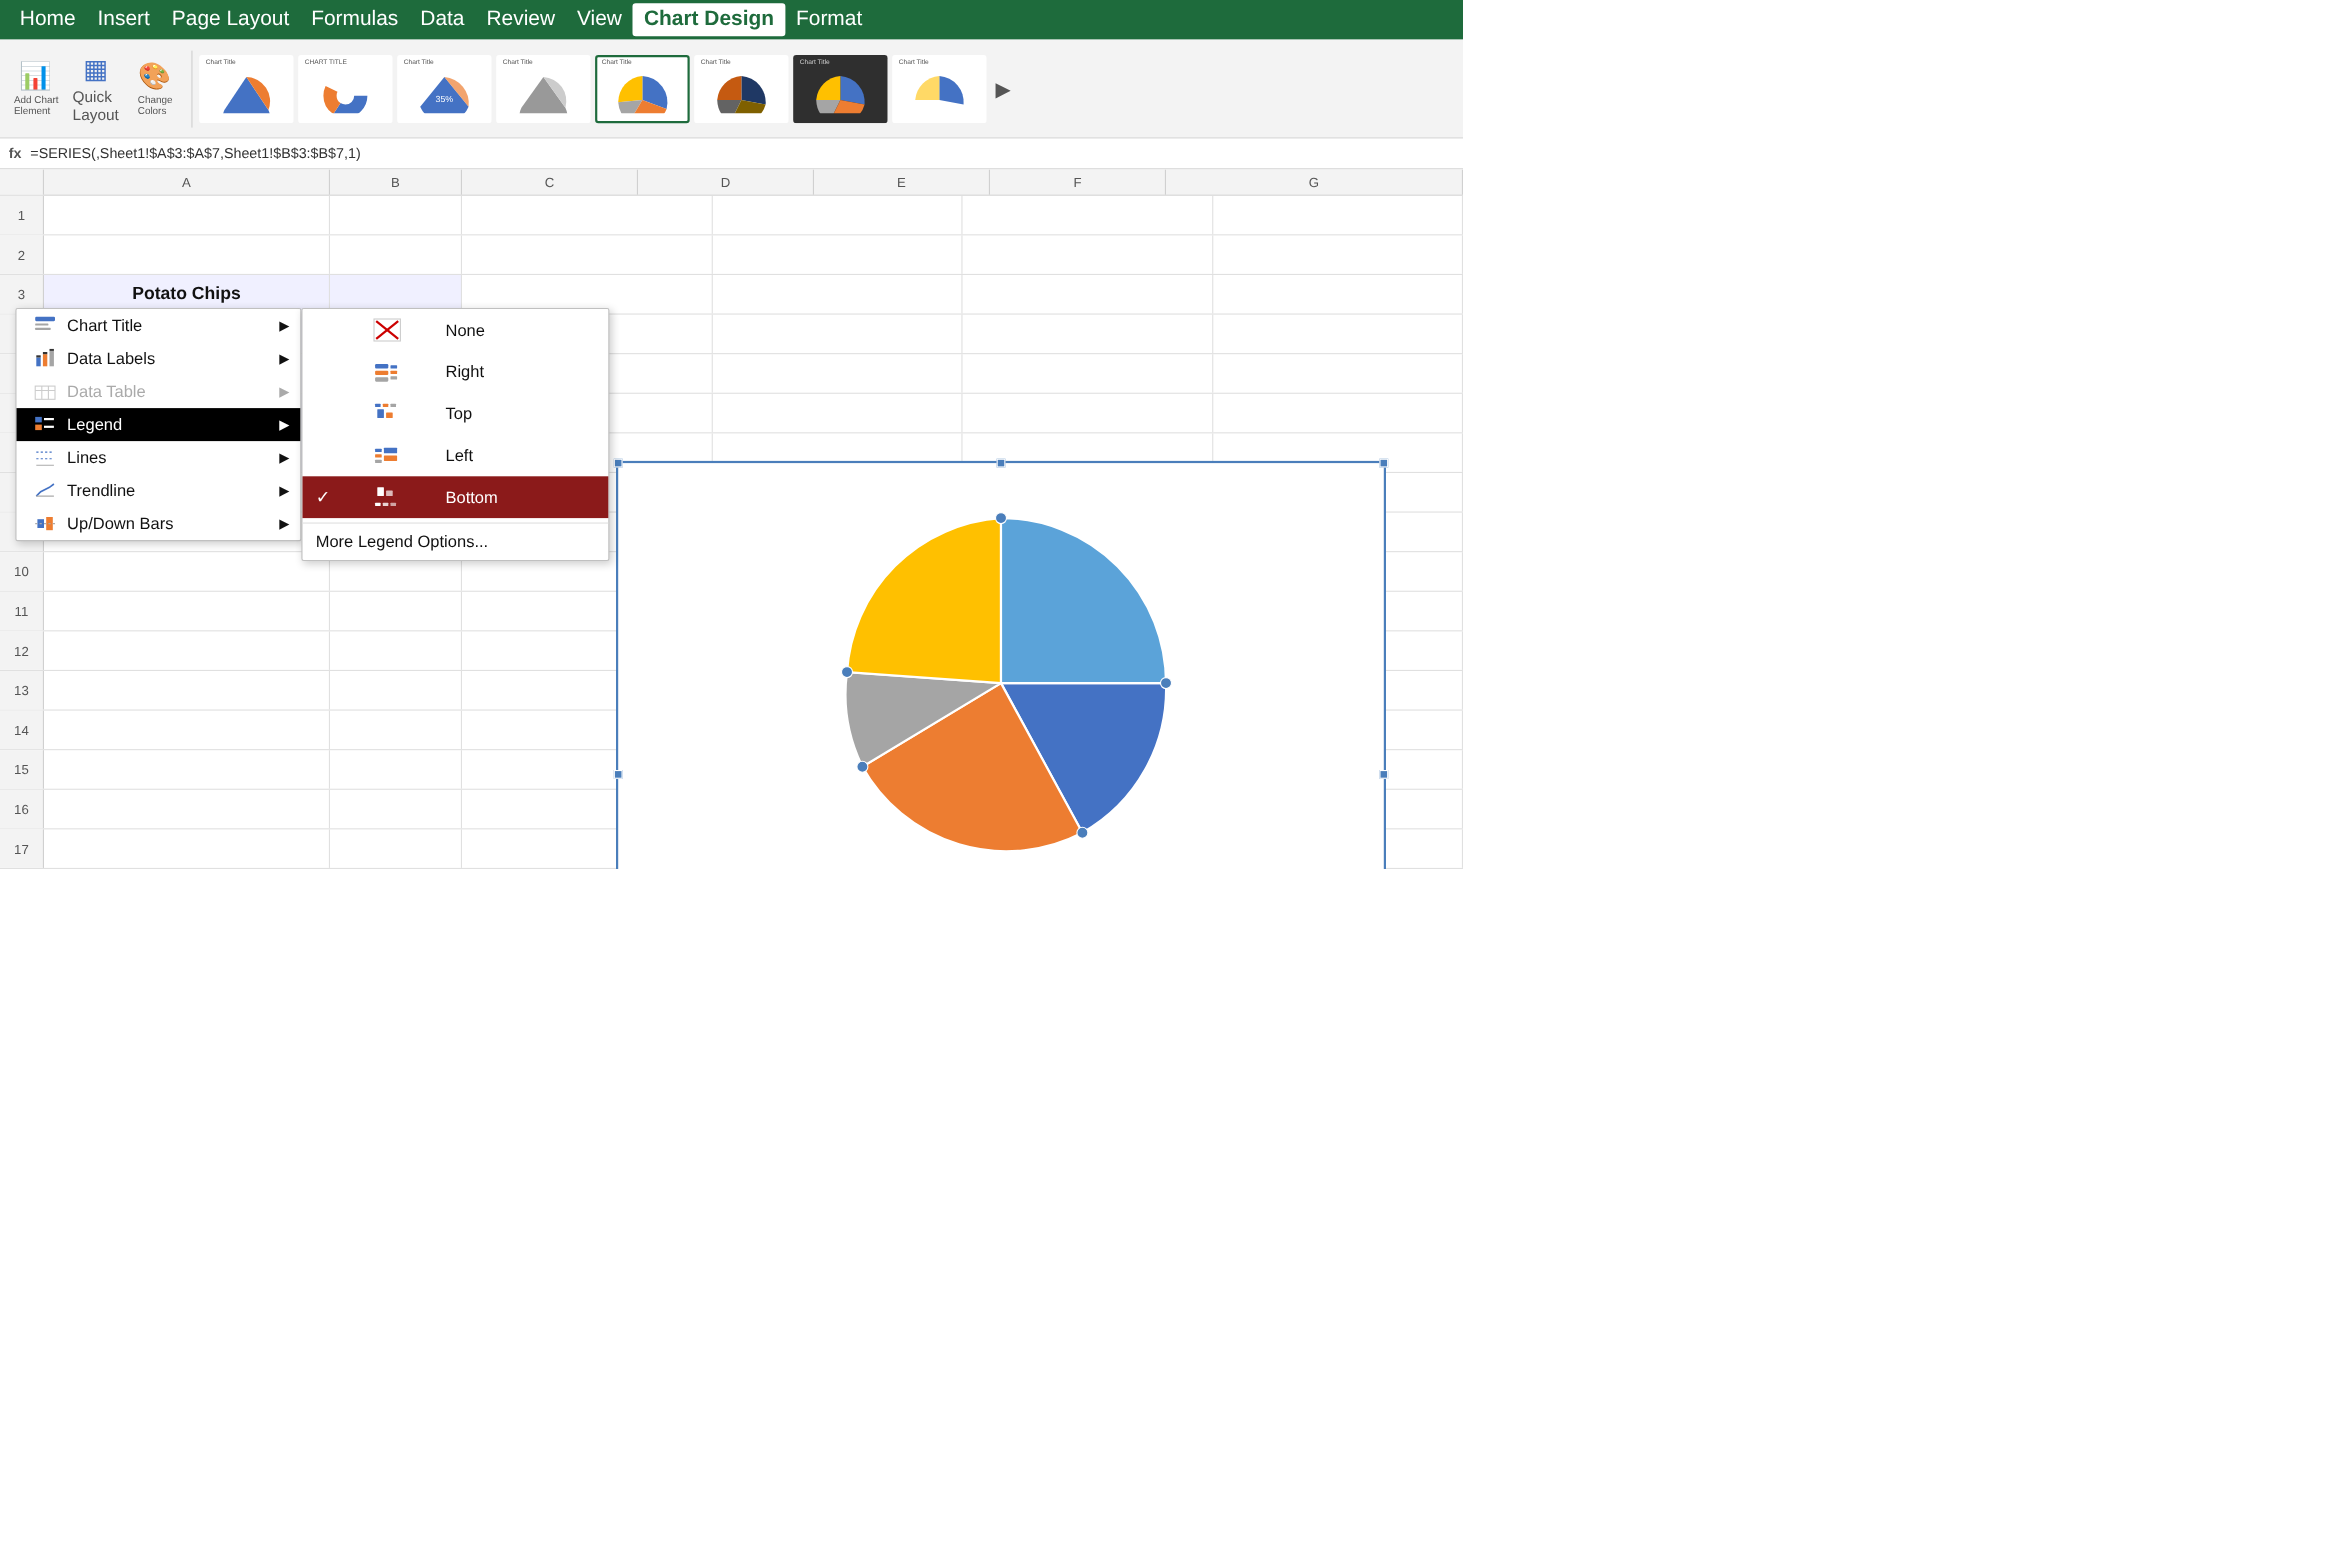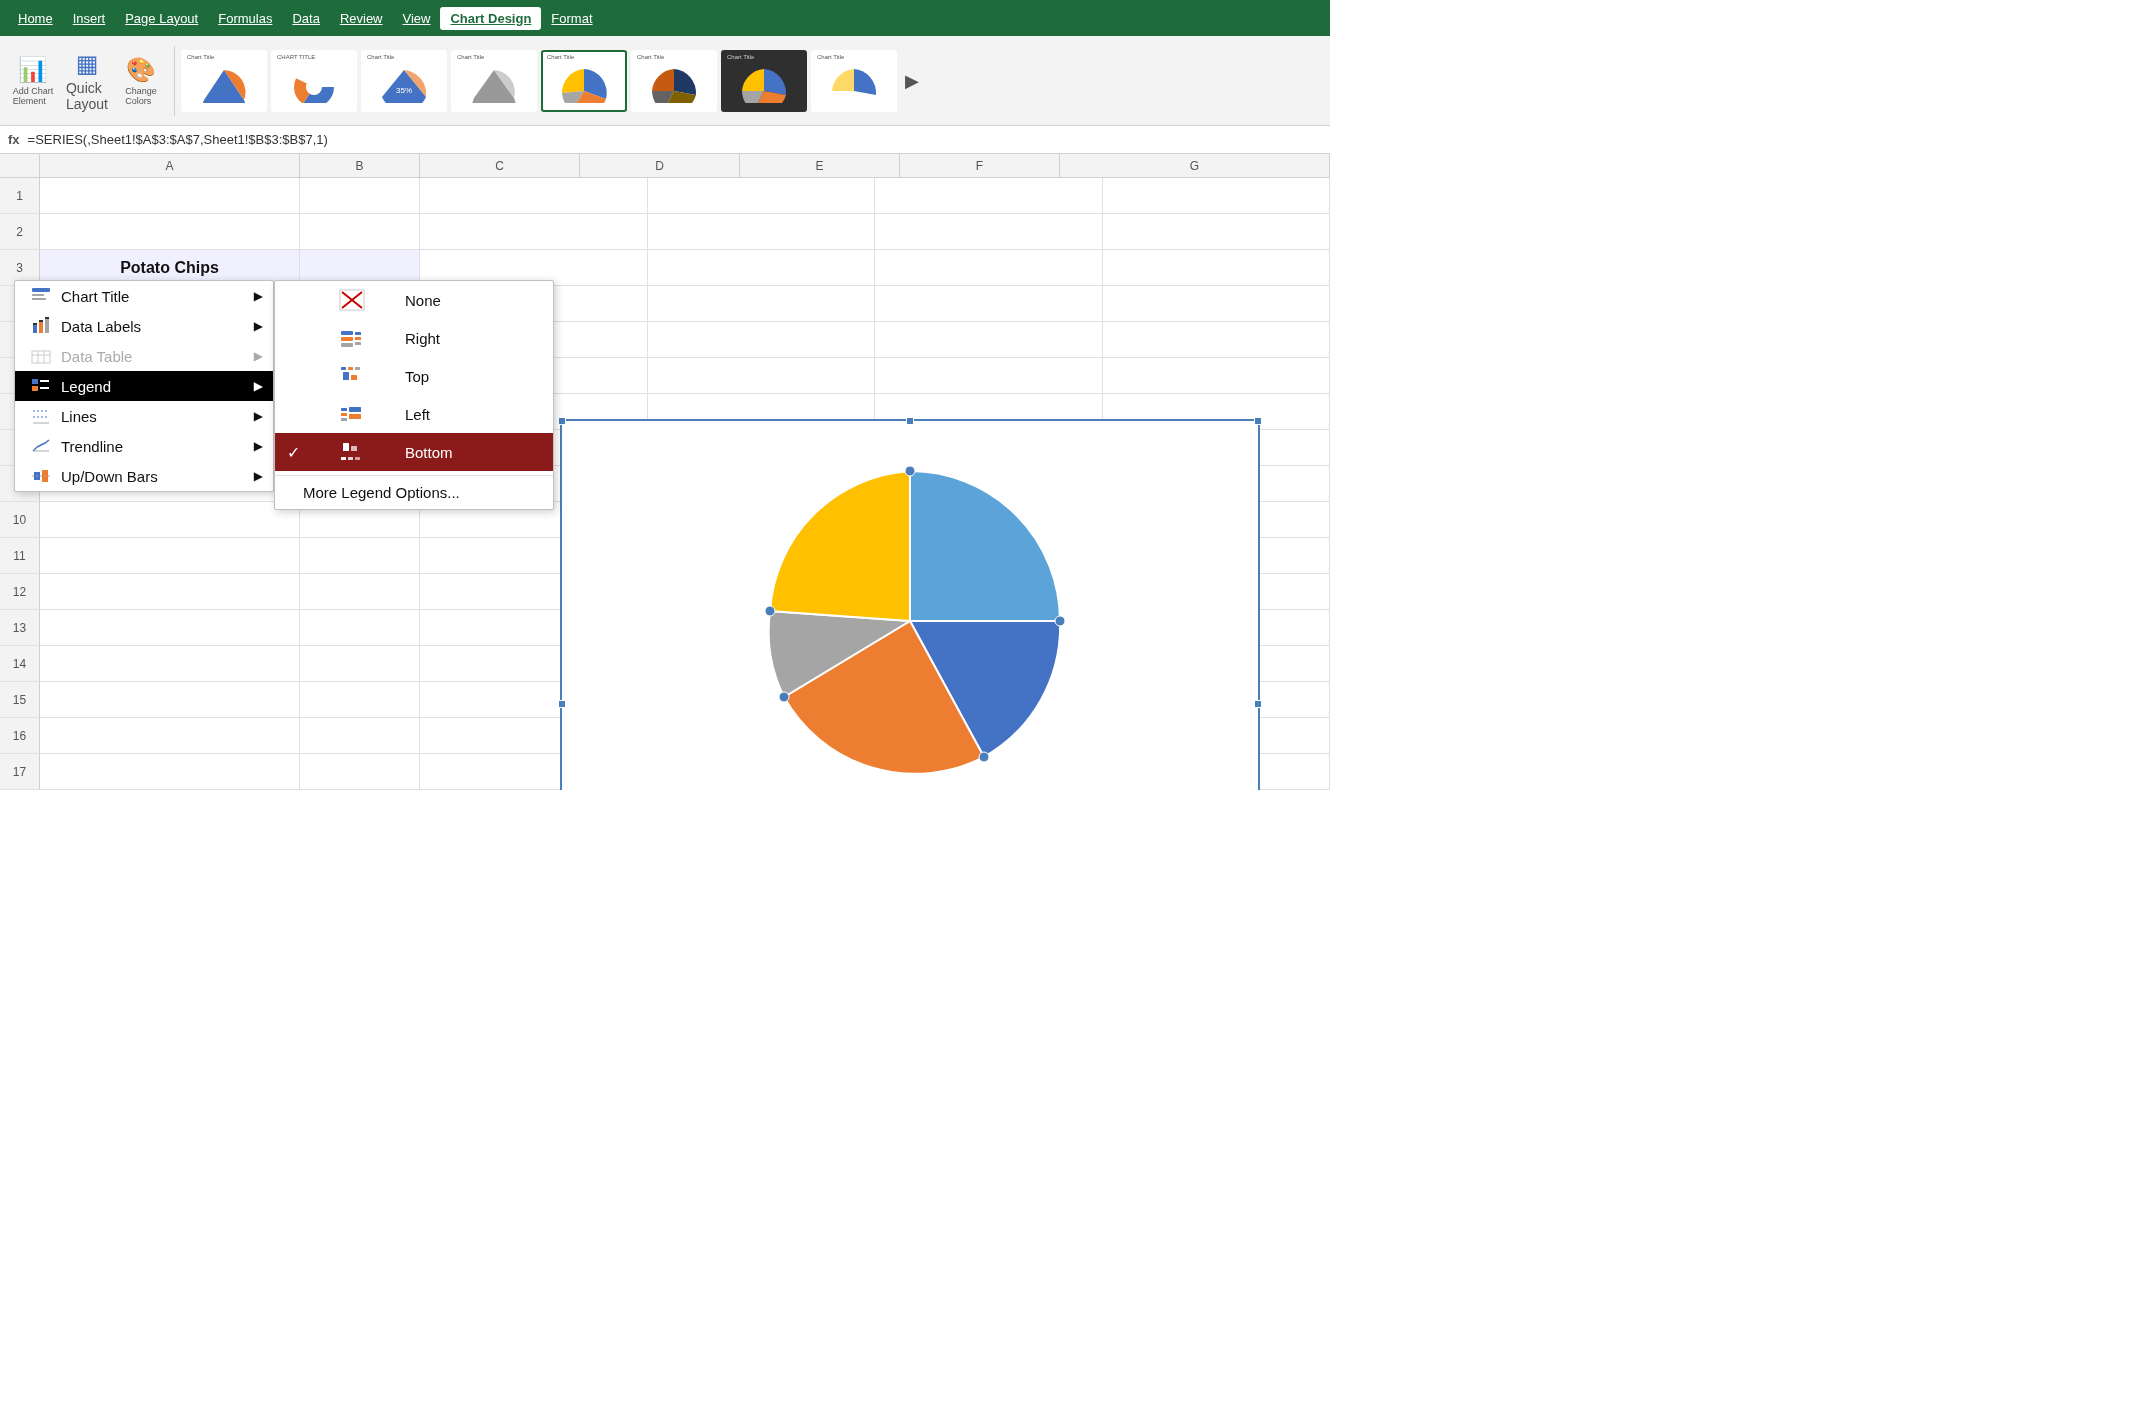--- a/index.html
+++ b/index.html
@@ -8,25 +8,24 @@
     
     .menu-bar {
       display: flex;
       align-items: center;
       background: #1e6b3c;
       height: 36px;
       padding: 0 8px;
     }
     .menu-item {
       color: #fff;
-      font-size: 13px;
+      font-size: 19px;
       padding: 4px 10px;
       cursor: pointer;
       border-radius: 3px;
-      text-decoration: underline;
     }
     .menu-item.chart-design { background: #fff; color: #1e6b3c; font-weight: 700; }
 
     
     .ribbon {
       background: #f3f3f3;
       border-bottom: 1px solid #d0d0d0;
       height: 90px;
       display: flex;
       align-items: center;
@@ -193,21 +192,21 @@
       color: #333;
     }
     .sub-item.highlighted .check-mark { color: #fff; }
     .sub-item .sub-icon {
       width: 32px;
       margin-right: 6px;
       display: flex;
       align-items: center;
     }
     .sub-more {
-      padding: 8px 28px;
+      padding: 8px 12px;
       font-size: 15px;
       color: #111;
       cursor: pointer;
       border-top: 1px solid #e0e0e0;
       margin-top: 4px;
     }
 
     
     .chart-container {
       position: absolute;

